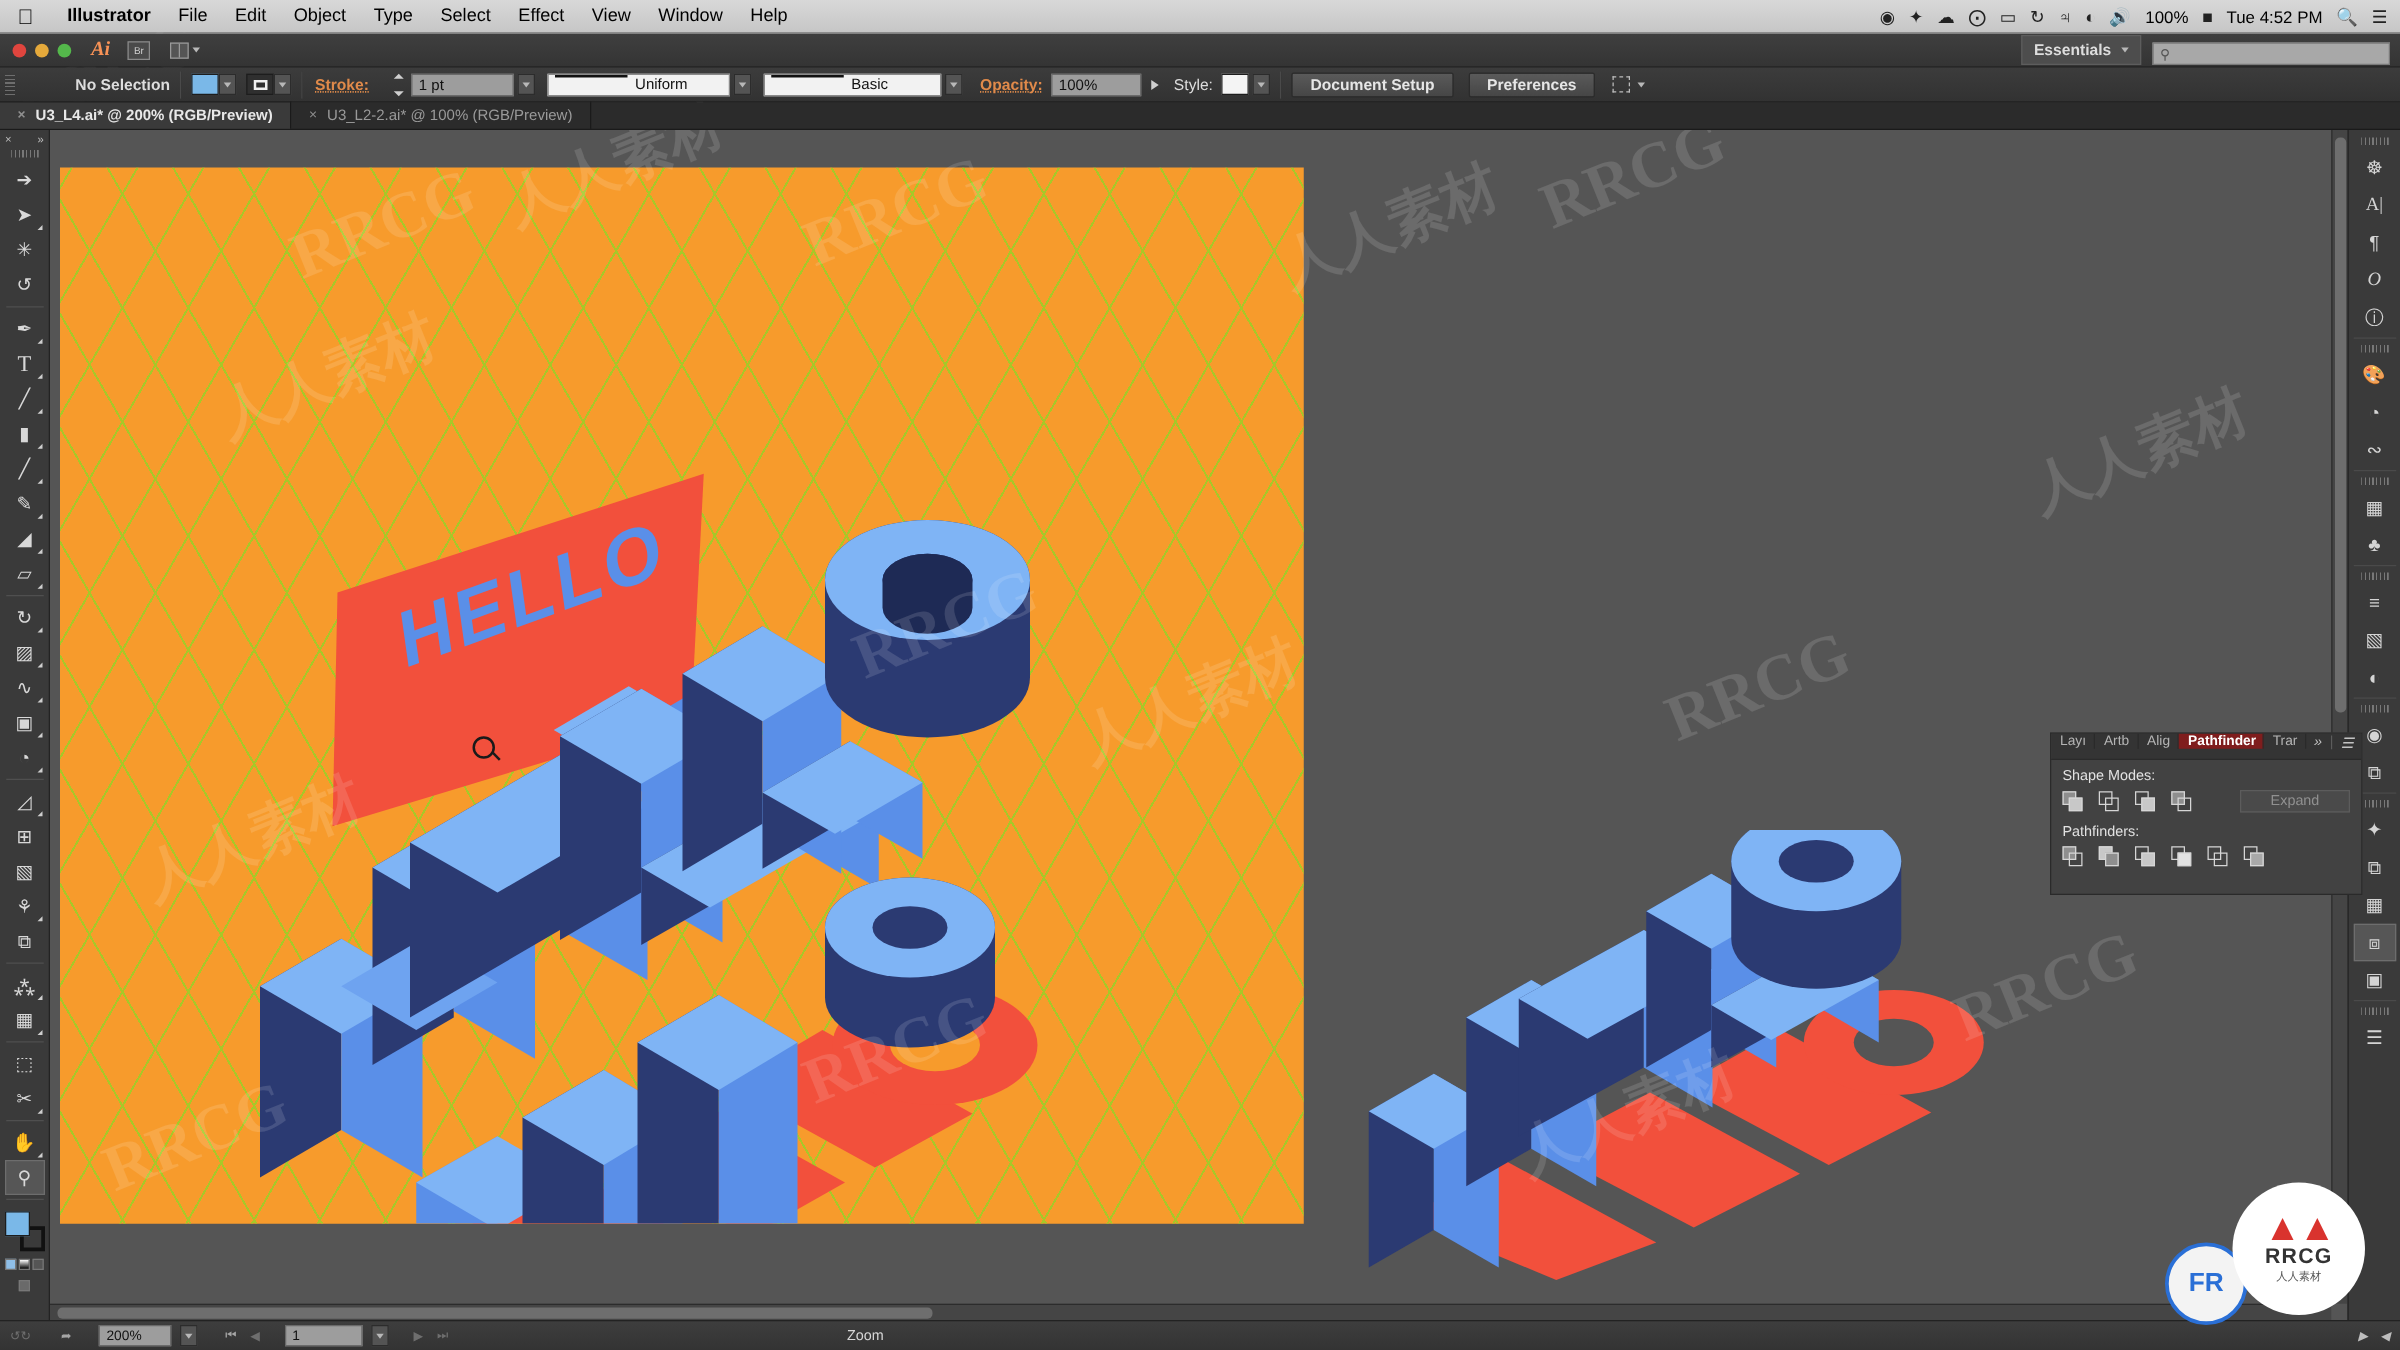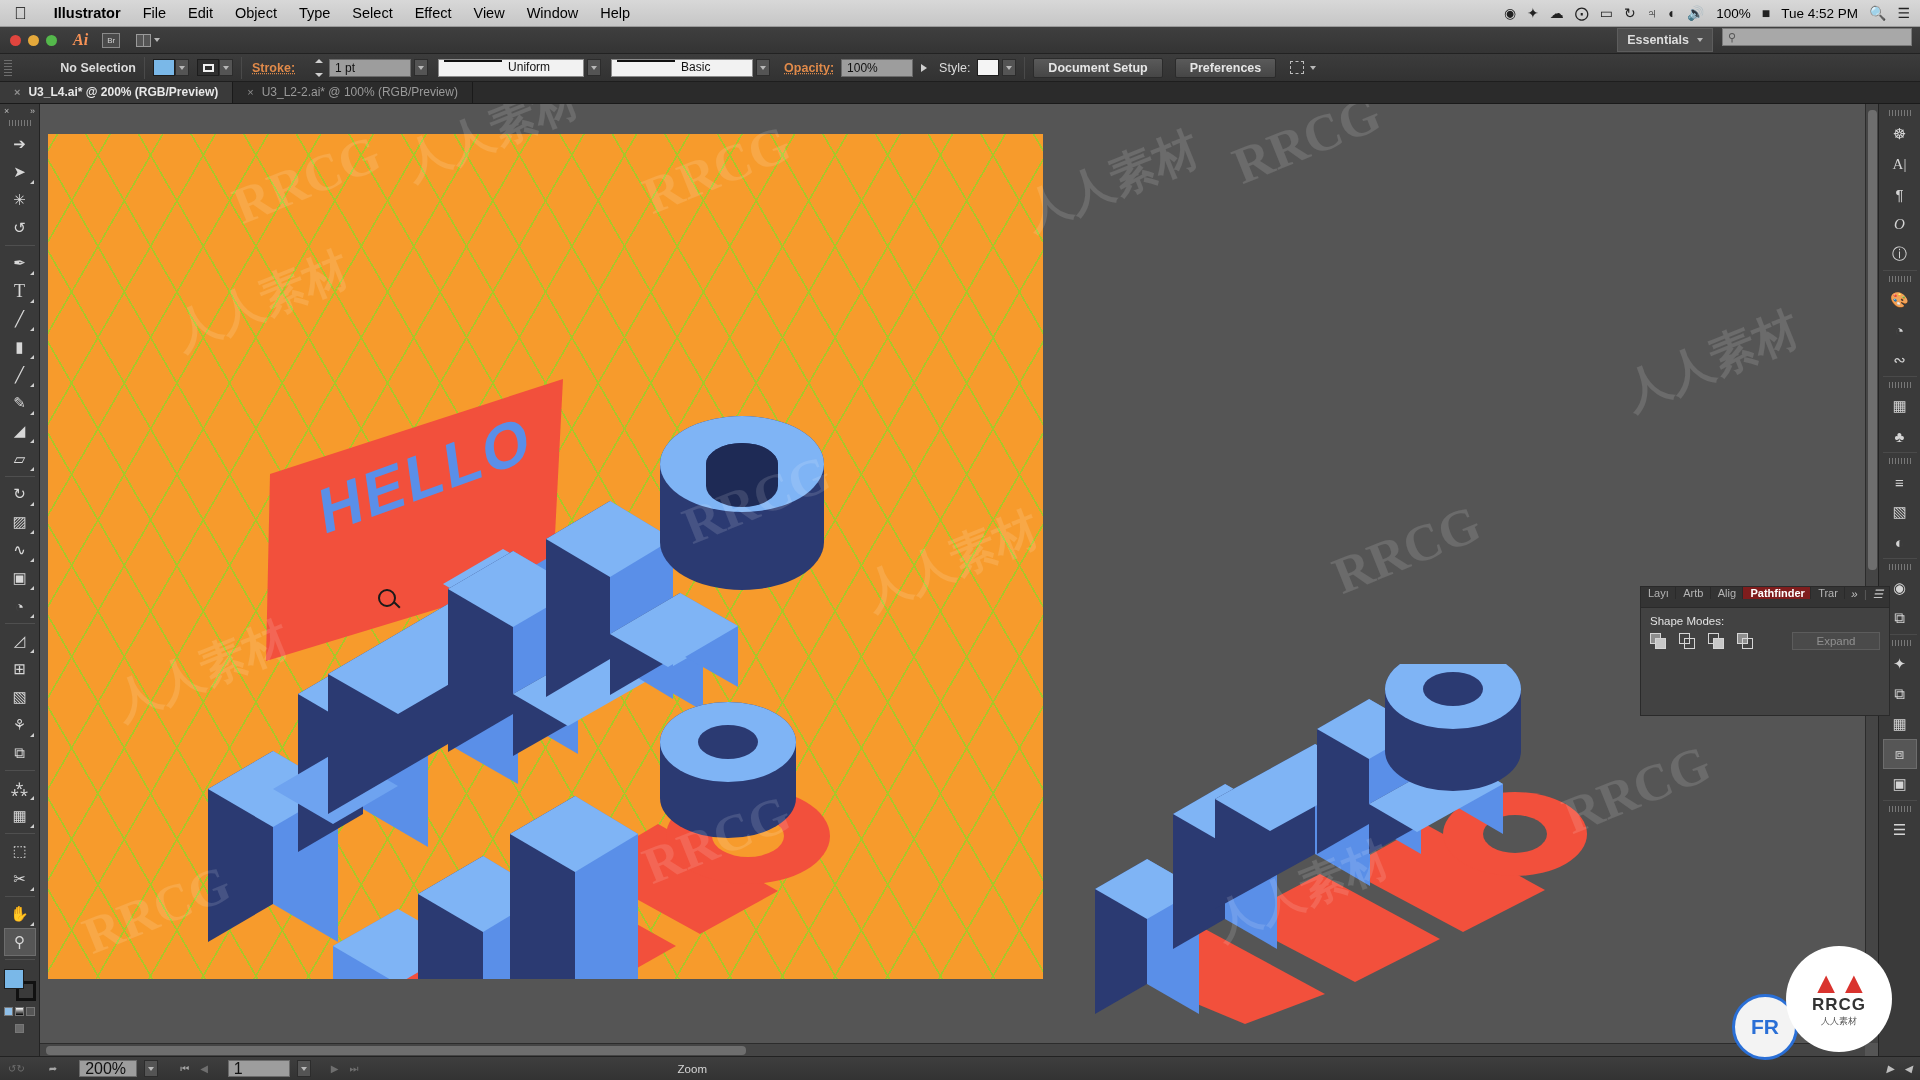--- a/index.html
+++ b/index.html
@@ -27,21 +27,21 @@
     font-style:italic; font-size:16px; font-family:"Liberation Serif",serif; }
   #appstrip .br-btn { margin-left:14px; width:18px; height:15px; border:1px solid #8a8a8a;
     color:#cfcfcf; font-size:8px; display:flex; align-items:center; justify-content:center;
     background:#4a4a4a; }
   #appstrip .arrange { margin-left:16px; display:flex; align-items:center; gap:3px; }
   #appstrip .arrange .sq { width:15px; height:13px; border:1px solid #9a9a9a; background:#555;
     display:grid; grid-template-columns:1fr 1fr; }
   #appstrip .arrange .sq u { border-right:1px solid #9a9a9a; display:block; }
   .tri { width:0;height:0;border-left:3.5px solid transparent;border-right:3.5px solid transparent;
     border-top:4px solid #b8b8b8; }
-  #appstrip .ws { margin-left:auto; display:flex; align-items:flex-start; padding-right:8px; gap:9px; }
+  #appstrip .ws { margin-left:auto; display:flex; align-items:flex-end; padding-right:8px; gap:9px; }
   #appstrip .ws .wslabel { background:#4d4d4d; border:1px solid #5d5d5d; color:#ddd;
     font-size:12.5px; font-weight:bold; padding:4px 9px; display:flex; align-items:center; gap:8px; }
   #appstrip .searchbox { width:190px; height:18px; background:#a8a8a8; border:1px solid #7a7a7a;
     display:flex; align-items:center; padding-left:5px; color:#555; font-size:11px; }
 
   
   #optbar { position:absolute; left:0; top:54px; width:1920px; height:28px;
     background:linear-gradient(#3c3c3c,#323232); border-bottom:1px solid #1e1e1e;
     display:flex; align-items:center; color:#ddd; font-size:12.5px; z-index:48; }
   .gripper { width:8px; height:16px; margin:0 6px 0 4px;
@@ -157,21 +157,21 @@
   .ricon { width:34px; height:30px; display:flex; align-items:center; justify-content:center;
     color:#d4d4d4; font-size:15px; }
   .ricon.on { background:#565656; border:1px solid #6d6d6d; }
   .rsep { width:34px; height:1px; background:#4a4a4a; margin:1px 0; }
 
   
   #statusbar { position:absolute; left:0; bottom:0; width:1920px; height:24px;
     background:linear-gradient(#3e3e3e,#333333); border-top:1px solid #222;
     display:flex; align-items:center; color:#d6d6d6; font-size:11.5px; z-index:45; padding-left:6px; gap:7px; }
   .sfield { height:17px; background:#9d9d9d; border:1px solid #6a6a6a; color:#111;
-    font-size:16px; display:flex; align-items:center; padding:0 5px; }
+    font-size:11px; display:flex; align-items:center; padding:0 5px; }
   .navbtn { color:#a5a5a5; font-size:10px; padding:0 2px; }
   .navbtn.dim { color:#6e6e6e; }
   #statusbar .zoomtool { margin-left:310px; }
   #statusbar .tailarrows { margin-left:auto; display:flex; gap:10px; padding-right:8px; color:#bdbdbd; font-size:10px; }
 
   
   .wm { position:absolute; color:rgba(255,255,255,.13); font-weight:bold; pointer-events:none;
     font-family:"Liberation Serif",serif; transform:rotate(-22deg); z-index:30; white-space:nowrap; }
   .wm.cn { font-family:"DejaVu Sans",sans-serif; }
   #logo-badge { position:absolute; right:28px; bottom:28px; width:106px; height:106px;
@@ -540,20 +540,49 @@
           <s></s>
         </span>
       <span class="pf-btn">
           <u style="background:#8e8e8e"></u>
           <s style="background:transparent"></s>
         </span>
       <span class="pf-expand">Expand</span>
     </div>
   </div>
 
+  <div class="pf-sect" style="padding-top:10px">
+    <div class="pf-lbl">Pathfinders:</div>
+    <div class="pf-row six">
+      <span class="pf-btn">
+          <u></u>
+          <s style="background:transparent"></s>
+        </span>
+      <span class="pf-btn">
+          <u style="background:#c8c8c8"></u>
+          <s style="background:#8e8e8e"></s>
+        </span>
+      <span class="pf-btn">
+          <u style="background:transparent"></u>
+          <s style="background:#c8c8c8"></s>
+        </span>
+      <span class="pf-btn">
+          <u style="background:transparent"></u>
+          <s style="background:#e2e2e2"></s>
+        </span>
+      <span class="pf-btn">
+          <u style="background:transparent"></u>
+          <s style="background:transparent"></s>
+        </span>
+      <span class="pf-btn">
+          <u style="background:transparent"></u>
+          <s style="background:#a8a8a8"></s>
+        </span>
+    </div>
+  </div>
 </div>
 
 <div id="rdock">
   <div class="rgrip"></div>
   <div class="ricon">☸</div>
   <div class="ricon" style="font-family:'Liberation Serif',serif">A|</div>
   <div class="ricon">¶</div>
   <div class="ricon" style="font-family:'Liberation Serif',serif;font-style:italic">O</div>
   <div class="ricon">ⓘ</div>
   <div class="rsep"></div>

